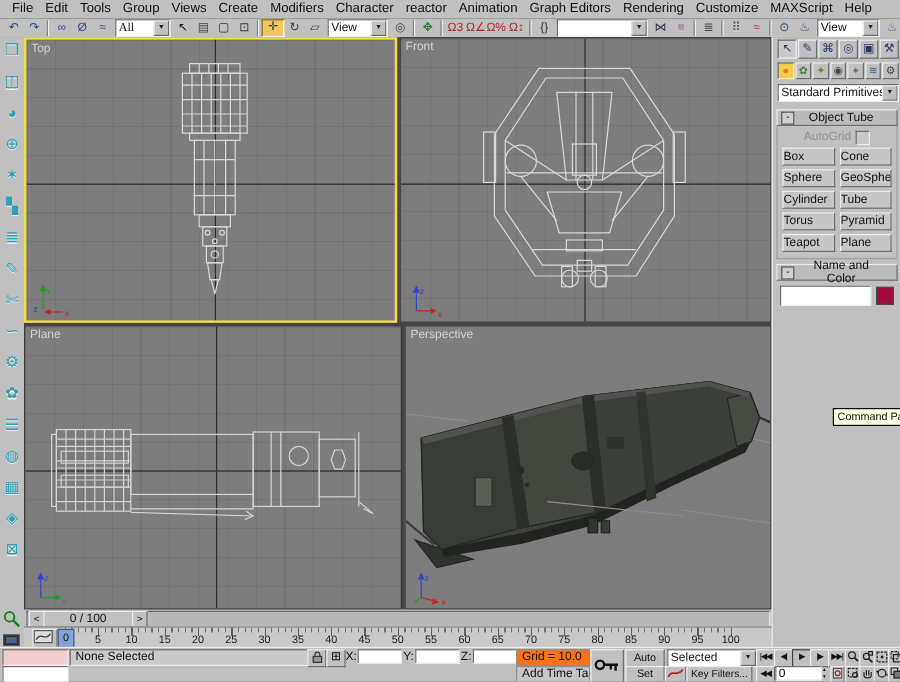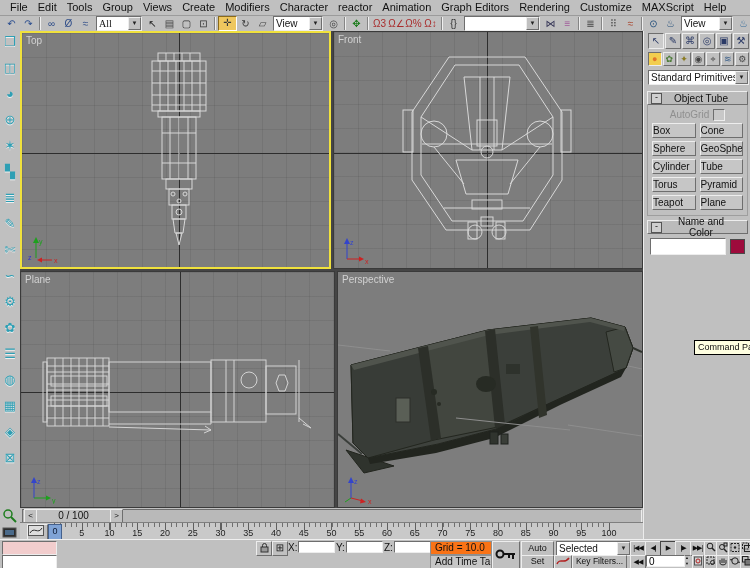--- a/index.html
+++ b/index.html
@@ -427,20 +427,21 @@
       <span class="ruler-num" style="left: 581px;">100</span>
     </div>
   <div id="frame-marker">0</div>
 </div>
 
 <div id="statusbar">
 
   <div class="abs sunken" style="left: 2px; top: 1px; width: 53px; height: 12px; background: rgb(242, 205, 205);"></div>
   <div class="abs sunken" style="left:2px;top:15px;width:53px;height:12px;background:#fff"></div>
 
+  <div class="abs sunken fieldtext" style="left:58px;top:1px;width:194px;height:12px;background:#CACACA">None Selected</div>
   <div class="abs btn" style="left:256px;top:1px;width:14px;height:13px">
     <svg width="11" height="11">
         <rect x="2" y="5" width="7" height="5" fill="#999" stroke="#333"></rect>
       <path d="M3.5,5 V3.5 a2,2 0 0 1 4,0 V5" fill="none" stroke="#333"></path>
       </svg>
   </div>
   <div class="abs btn" style="left:272px;top:1px;width:14px;height:13px;font-size:10px;line-height:12px">⊞</div>
   <div class="abs lbl" style="left:288px;top:1px">X:</div>
   <input class="fld" style="left: 298px; top: 1px; width: 31px; height: 10px;" value="">
   <div class="abs lbl" style="left:336px;top:1px">Y:</div>

